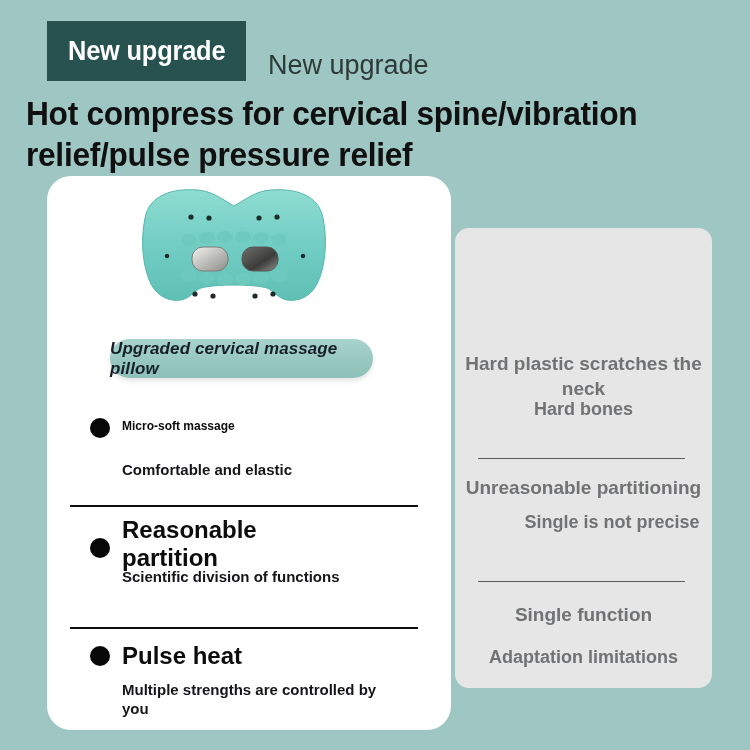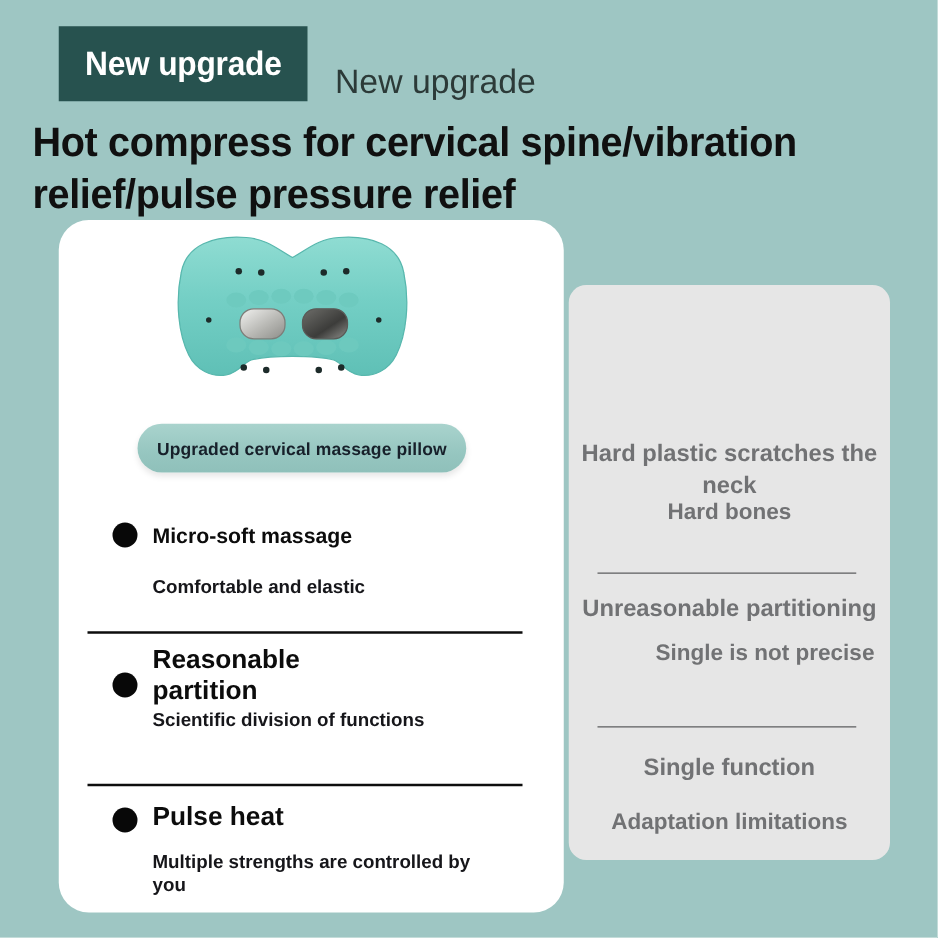--- a/index.html
+++ b/index.html
@@ -139,48 +139,49 @@
     width: 263px;
     height: 39px;
     border-radius: 20px;
     background: linear-gradient(180deg, #a9d3cd 0%, #96c6c0 60%, #8fc0ba 100%);
     box-shadow: 0 3px 5px rgba(0,0,0,0.10);
     display: flex;
     align-items: center;
     justify-content: center;
   }
   .pill-teal span {
-    font-size: 14px;
+    font-size: 17px;
     font-weight: bold;
     color: #17202a;
     letter-spacing: 0.1px;
+    font-style: italic;
   }
 
   .feature {
     position: absolute;
     left: 0;
     width: 100%;
   }
   .bullet {
     position: absolute;
     left: 43px;
     width: 20px;
     height: 20px;
     border-radius: 50%;
     background: #080808;
   }
   .feat-title {
     position: absolute;
     left: 75px;
-    font-size: 17px;
+    font-size: 12px;
     font-weight: bold;
     color: #0c0c0c;
     line-height: 1.18;
   }
-  .feat-title.big { font-size: 21px; }
+  .feat-title.big { font-size: 24px; }
   .feat-desc {
     position: absolute;
     left: 75px;
     font-size: 15px;
     font-weight: bold;
     color: #16161a;
     line-height: 1.25;
   }
 
   .divider-black {

